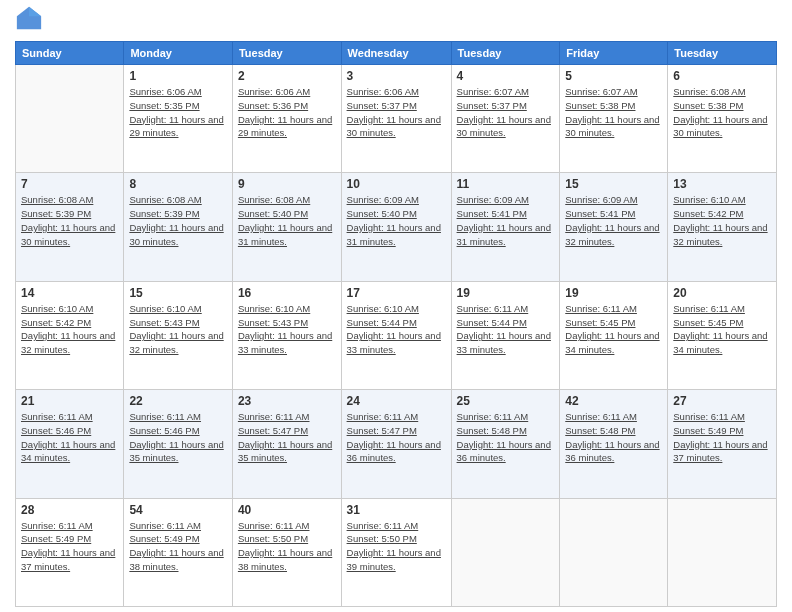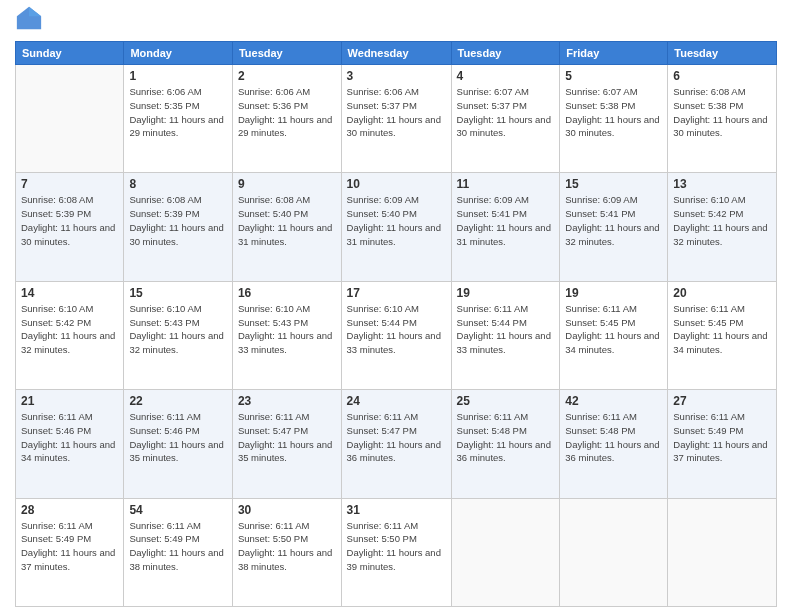--- a/index.html
+++ b/index.html
@@ -90,20 +90,21 @@
       font-size: 12px;
       font-weight: bold;
       color: #333;
       display: block;
       margin-bottom: 2px;
     }
     .day-info {
       color: #444;
       line-height: 1.45;
       font-size: 9.5px;
+      text-decoration: underline;
     }
     .alt-row td {
       background: #f0f4fa;
     }
   </style>
 </head>
 <body>
 
 <div class="page">
   <div class="header">
@@ -256,21 +257,21 @@
         <tr>
           <td>
             <span class="day-num">28</span>
             <div class="day-info">Sunrise: 6:11 AM<br>Sunset: 5:49 PM<br>Daylight: 11 hours and 37 minutes.</div>
           </td>
           <td>
             <span class="day-num">54</span>
             <div class="day-info">Sunrise: 6:11 AM<br>Sunset: 5:49 PM<br>Daylight: 11 hours and 38 minutes.</div>
           </td>
           <td>
-            <span class="day-num">30</span>
+            <span class="day-num">40</span>
             <div class="day-info">Sunrise: 6:11 AM<br>Sunset: 5:50 PM<br>Daylight: 11 hours and 38 minutes.</div>
           </td>
           <td>
             <span class="day-num">31</span>
             <div class="day-info">Sunrise: 6:11 AM<br>Sunset: 5:50 PM<br>Daylight: 11 hours and 39 minutes.</div>
           </td>
           <td class="empty"></td>
           <td class="empty"></td>
           <td class="empty"></td>
         </tr>

